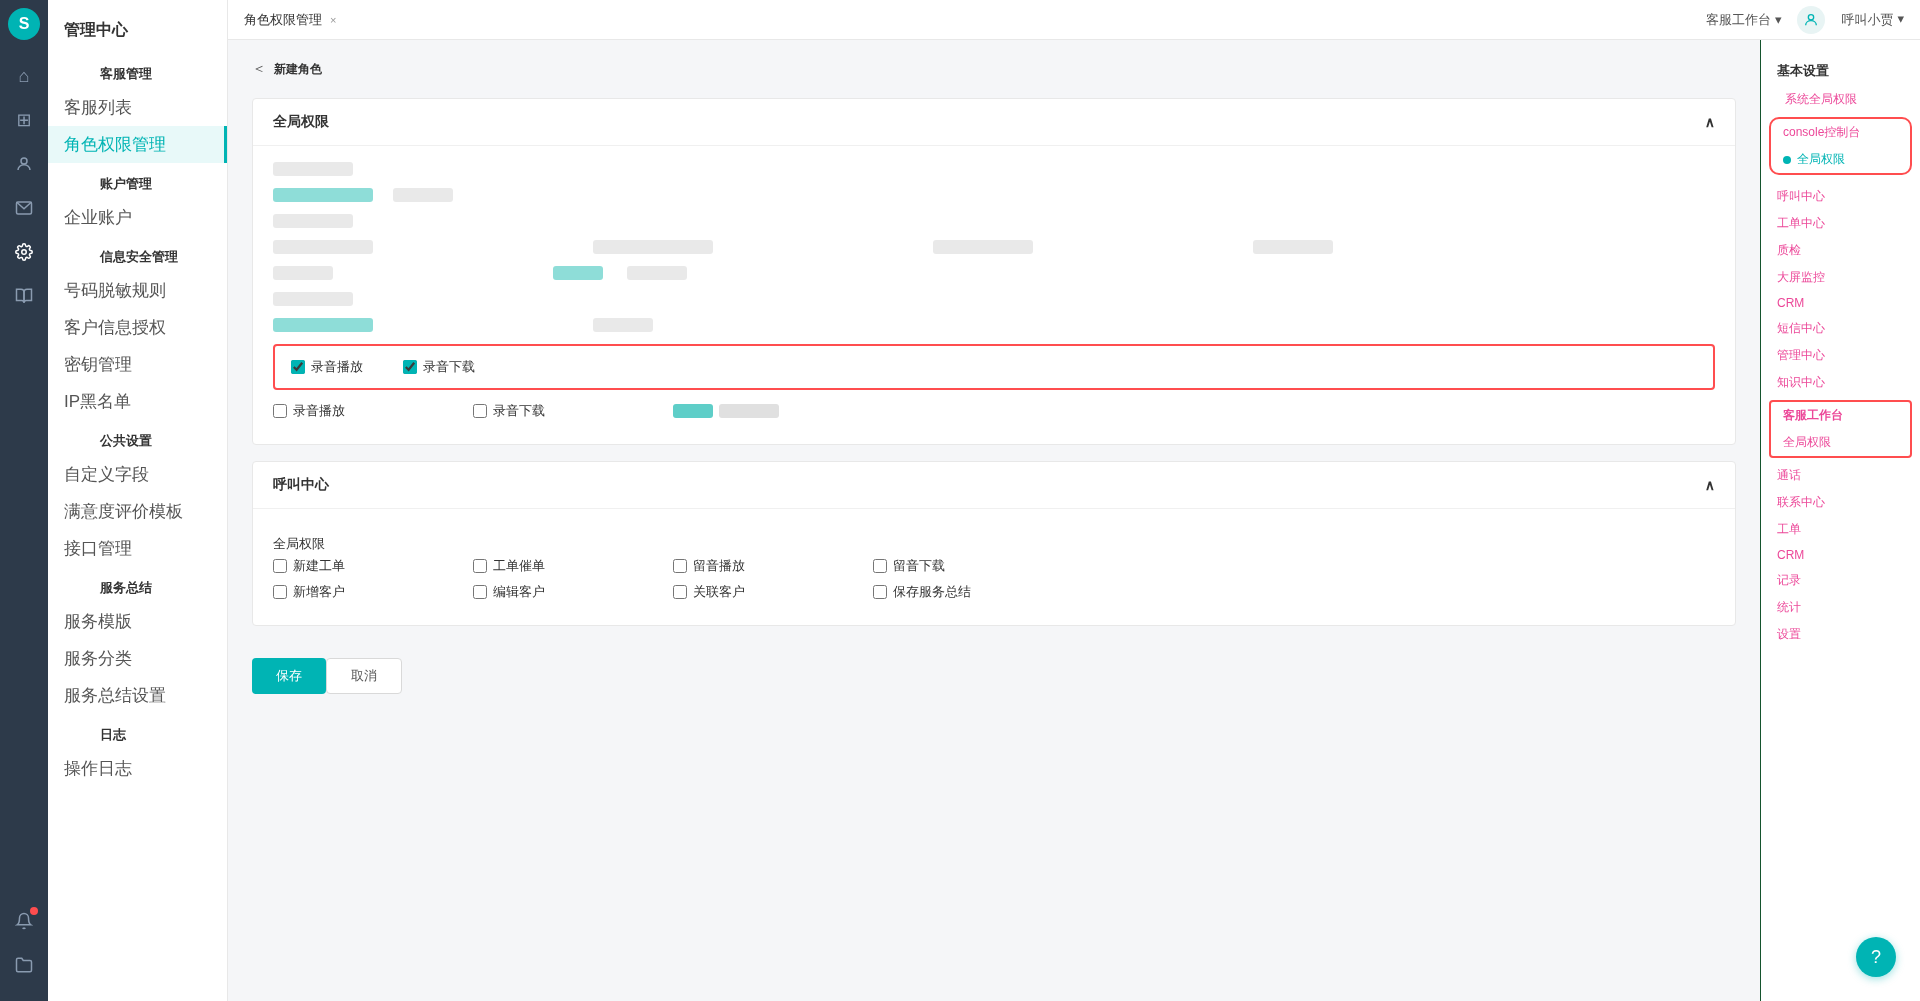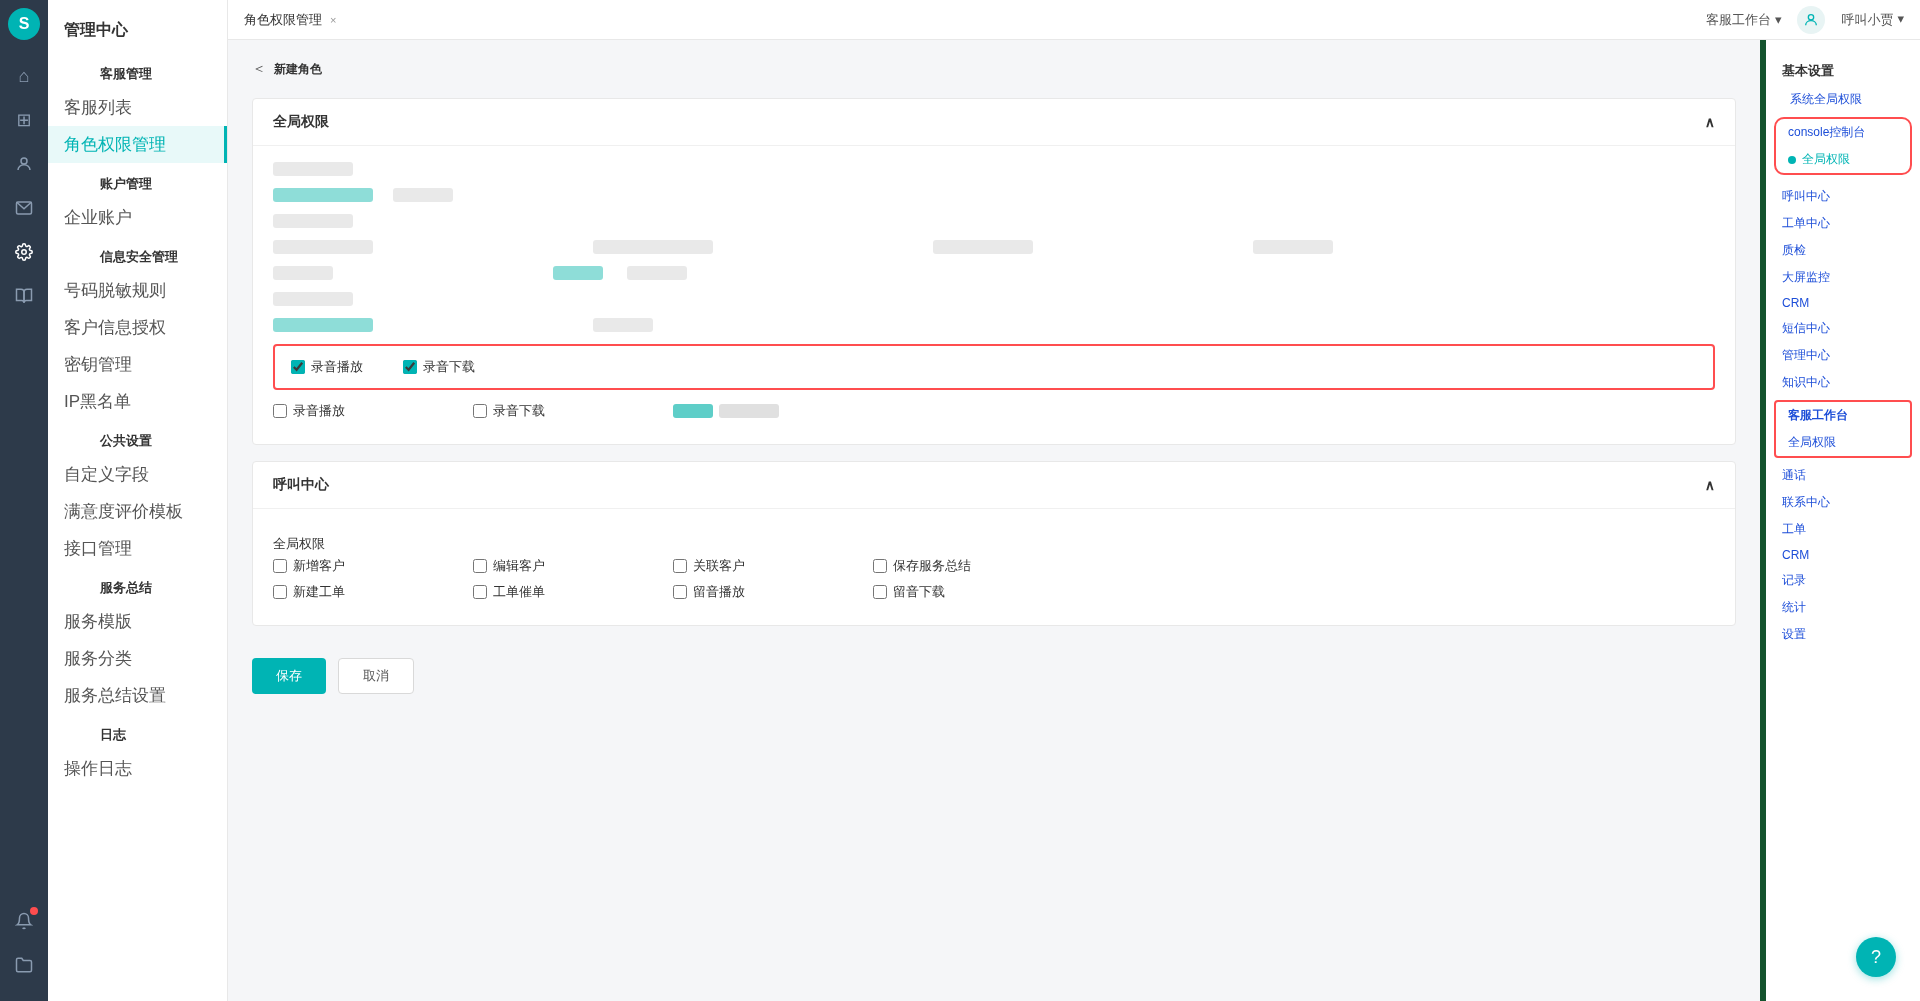--- a/index.html
+++ b/index.html
@@ -65,29 +65,29 @@
     .perm-section-label { font-size: 12px; color: #666; margin: 12px 0 8px; }
     .perm-row { display: flex; gap: 40px; align-items: center; flex-wrap: wrap; margin-bottom: 8px; }
     .perm-item { display: flex; align-items: center; gap: 6px; font-size: 13px; color: #333; min-width: 160px; }
     .perm-item input[type="checkbox"] { width: 14px; height: 14px; cursor: pointer; }
 
     
     .call-section-label { font-size: 13px; color: #333; padding: 10px 0 4px; font-weight: 500; }
     .call-subsection-label { font-size: 12px; color: #666; margin: 8px 0 6px; }
 
     
-    .footer-buttons { display: flex; gap: 12px; padding: 16px 0 24px; }
+    .footer-buttons { display: flex; padding: 16px 0 24px; }
     .btn-primary { background: #00b4b4; color: white; border: none; padding: 8px 24px; border-radius: 4px; cursor: pointer; font-size: 13px; }
     .btn-default { background: white; color: #555; border: 1px solid #d9d9d9; padding: 8px 24px; border-radius: 4px; cursor: pointer; font-size: 13px; }
 
     
-    .right-nav { width: 160px; background: #fff; border-left: 6px solid #14532d; overflow-y: auto; flex-shrink: 0; padding: 16px 0; }
+    .right-nav { width: 160px; background: #fff; border-left: 1px solid #14532d; overflow-y: auto; flex-shrink: 0; padding: 16px 0; }
     .right-nav-section { margin-bottom: 8px; }
     .right-nav-section-title { font-size: 13px; font-weight: bold; color: #333; padding: 6px 16px; }
-    .right-nav-item { font-size: 12px; color: #1d4ed8; padding: 5px 16px 5px 24px; cursor: pointer; }
+    .right-nav-item { font-size: 12px; color: #ec4899; padding: 5px 16px 5px 24px; cursor: pointer; }
     .right-nav-item.active { color: #00b4b4; font-weight: 500; }
 
     
     .help-btn { position: fixed; bottom: 24px; right: 24px; width: 40px; height: 40px; background: #00b4b4; border-radius: 50%; display: flex; align-items: center; justify-content: center; color: white; font-size: 18px; cursor: pointer; box-shadow: 0 2px 8px rgba(0,180,180,0.4); }
   </style>
 </head>
 <body>
 
 <div class="sidebar">
   <div class="sidebar-logo">S</div>
@@ -267,52 +267,52 @@
         <div class="section-header">
           <span>呼叫中心</span>
           <span>∧</span>
         </div>
         <div class="section-body">
           <div class="call-section-label">全局权限</div>
 
           <div class="perm-row">
             <label class="perm-item">
               <input type="checkbox" style="">
+              <span>新建工单</span>
+            </label>
+            <label class="perm-item">
+              <input type="checkbox" style="">
+              <span>工单催单</span>
+            </label>
+            <label class="perm-item">
+              <input type="checkbox" style="">
+              <span>留音播放</span>
+            </label>
+            <label class="perm-item">
+              <input type="checkbox" style="">
+              <span>留音下载</span>
+            </label>
+          </div>
+
+          <div class="perm-row">
+            <label class="perm-item">
+              <input type="checkbox" style="">
               <span>新增客户</span>
             </label>
             <label class="perm-item">
               <input type="checkbox" style="">
               <span>编辑客户</span>
             </label>
             <label class="perm-item">
               <input type="checkbox" style="">
               <span>关联客户</span>
             </label>
             <label class="perm-item">
               <input type="checkbox" style="">
               <span>保存服务总结</span>
-            </label>
-          </div>
-
-          <div class="perm-row">
-            <label class="perm-item">
-              <input type="checkbox" style="">
-              <span>新建工单</span>
-            </label>
-            <label class="perm-item">
-              <input type="checkbox" style="">
-              <span>工单催单</span>
-            </label>
-            <label class="perm-item">
-              <input type="checkbox" style="">
-              <span>留音播放</span>
-            </label>
-            <label class="perm-item">
-              <input type="checkbox" style="">
-              <span>留音下载</span>
             </label>
           </div>
         </div>
       </div>
 
       <div class="footer-buttons">
         <button class="btn-primary">保存</button>
         <button class="btn-default">取消</button>
       </div>
 

